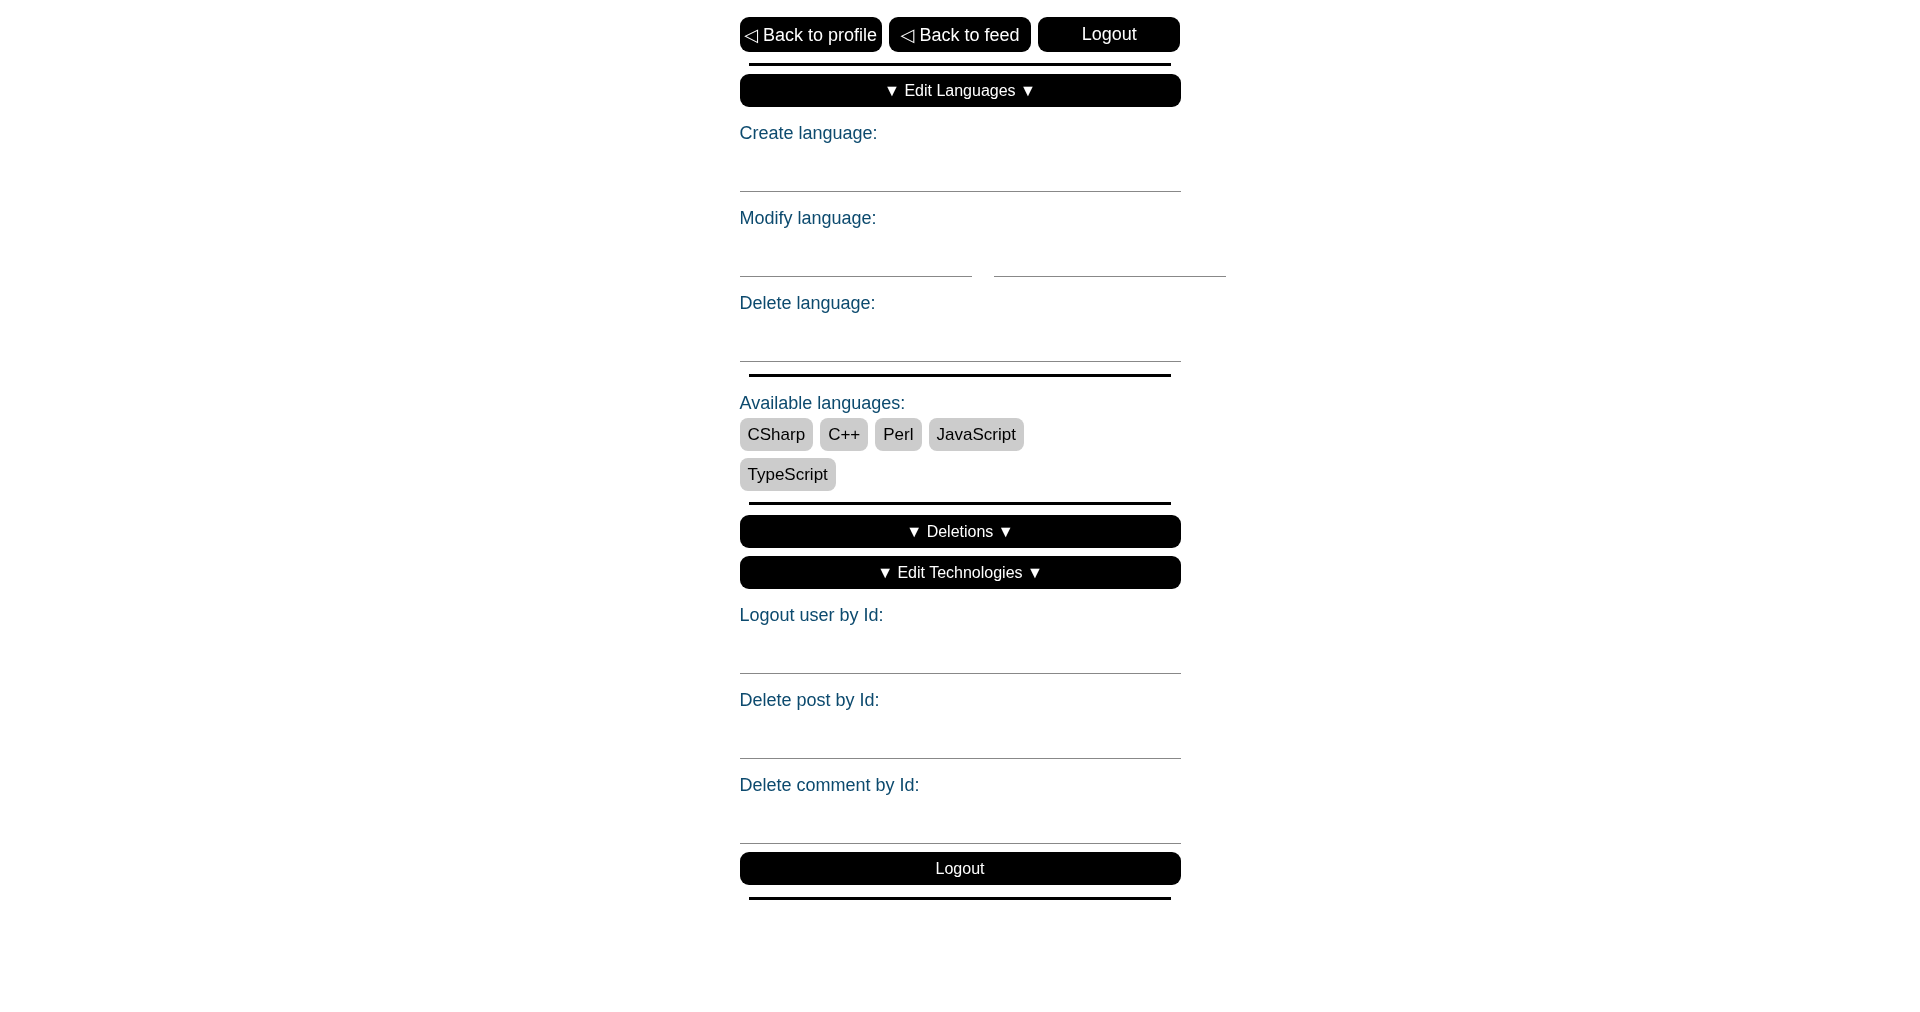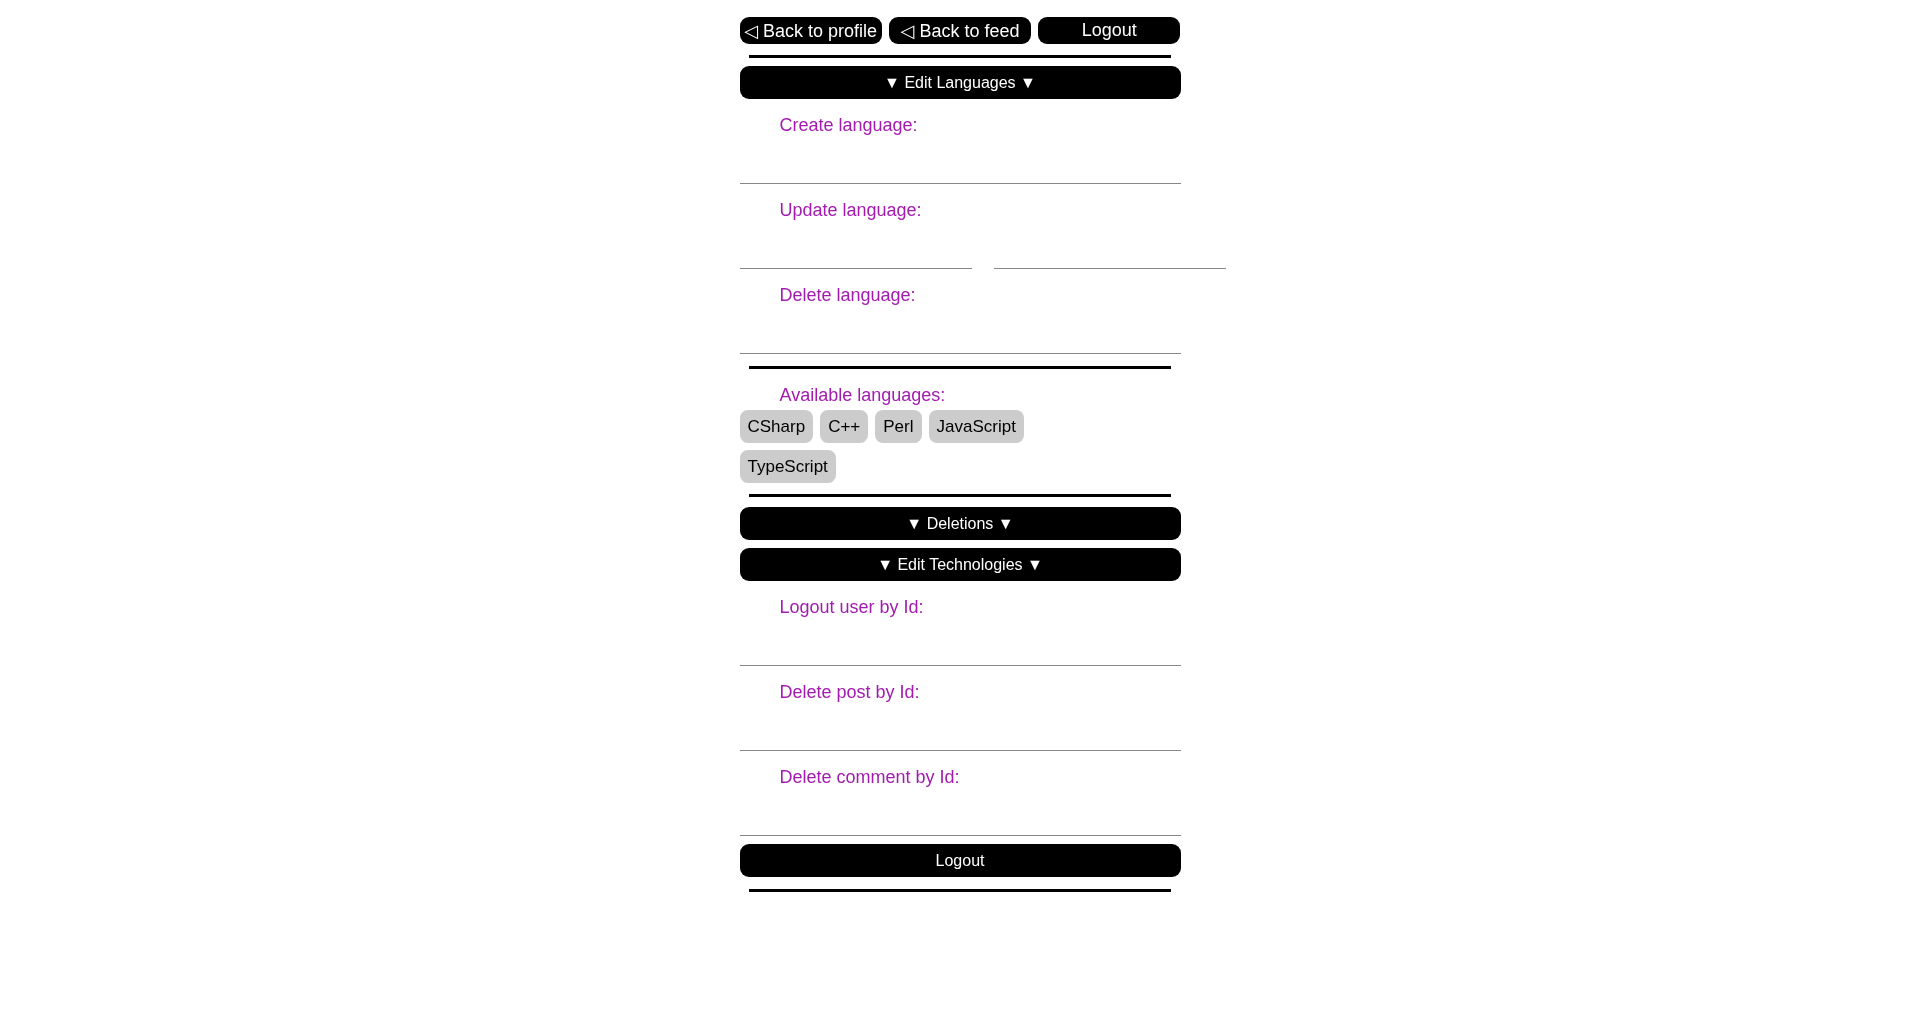--- a/index.html
+++ b/index.html
@@ -12,35 +12,35 @@
   }
   .wrap { width: 441px; margin: 17px auto 0; }
 
   .btn {
     background: #000; color: #fff;
     border: none; border-radius: 9px;
     font-family: "Liberation Sans", sans-serif;
     display: flex; align-items: center; justify-content: center;
     cursor: pointer; padding: 0;
   }
-  .btn-row { display: flex; gap: 7px; height: 27px; }
+  .btn-row { display: flex; gap: 7px; height: 35px; }
   .btn-row .btn { flex: 1; font-size: 18px; }
 
   .btn.wide { width: 100%; height: 33px; font-size: 16px; margin-top: 8px; }
   .btn.wide.tight { margin-top: 10px; }
 
   hr.thick {
     border: none; height: 3px; background: #000;
     width: 422px; margin: 11px auto 0;
   }
   hr.thick.after-btn { margin-top: 12px; }
 
   .field-label {
     display: block; font-size: 18px; line-height: 21px;
-    margin-top: 16px; color: #a21caf; margin-left: 40px;
+    margin-top: 16px; color: #0c4a6e;
   }
   input.line {
     display: block; width: 100%; height: 48px;
     border: none; border-bottom: 1px solid #888888;
     outline: none; background: transparent;
     font-size: 18px; font-family: "Liberation Sans", sans-serif;
     padding: 0; border-radius: 0;
   }
   .split { display: flex; gap: 22px; }
   .split input.line { flex: 1; width: auto; }
@@ -67,21 +67,21 @@
     <button class="btn">Logout</button>
   </div>
 
   <hr class="thick">
 
   <button class="btn wide">▼ Edit Languages ▼</button>
 
   <label class="field-label">Create language:</label>
   <input class="line" type="text" value="" style="">
 
-  <label class="field-label">Update language:</label>
+  <label class="field-label">Modify language:</label>
   <div class="split">
     <input class="line" type="text" value="" style="">
     <input class="line" type="text" value="" style="">
   </div>
 
   <label class="field-label">Delete language:</label>
   <input class="line" type="text" value="" style="">
 
 
   <hr class="thick after-btn">

